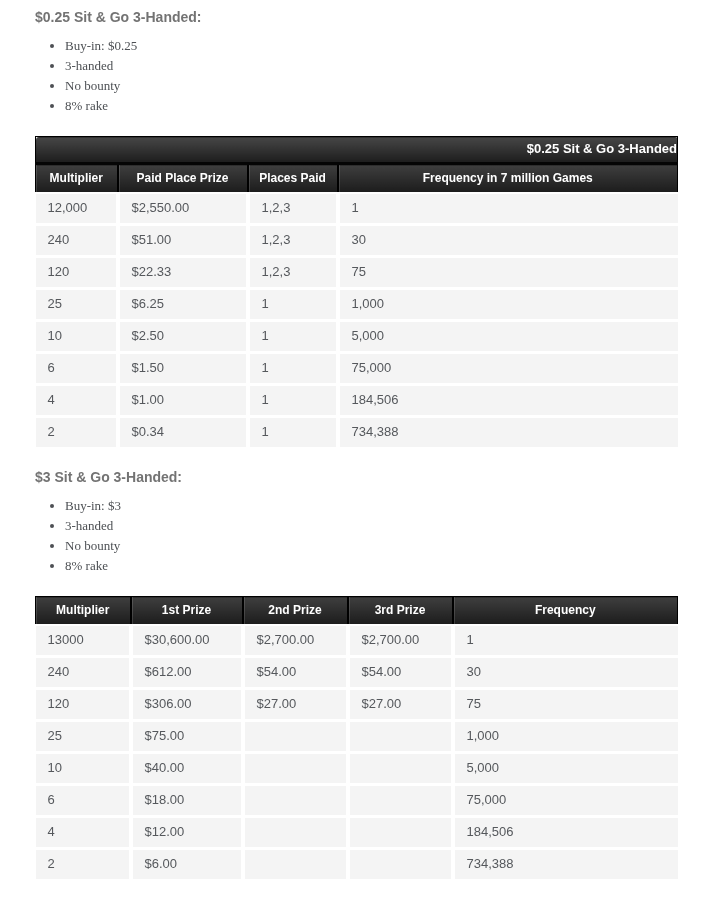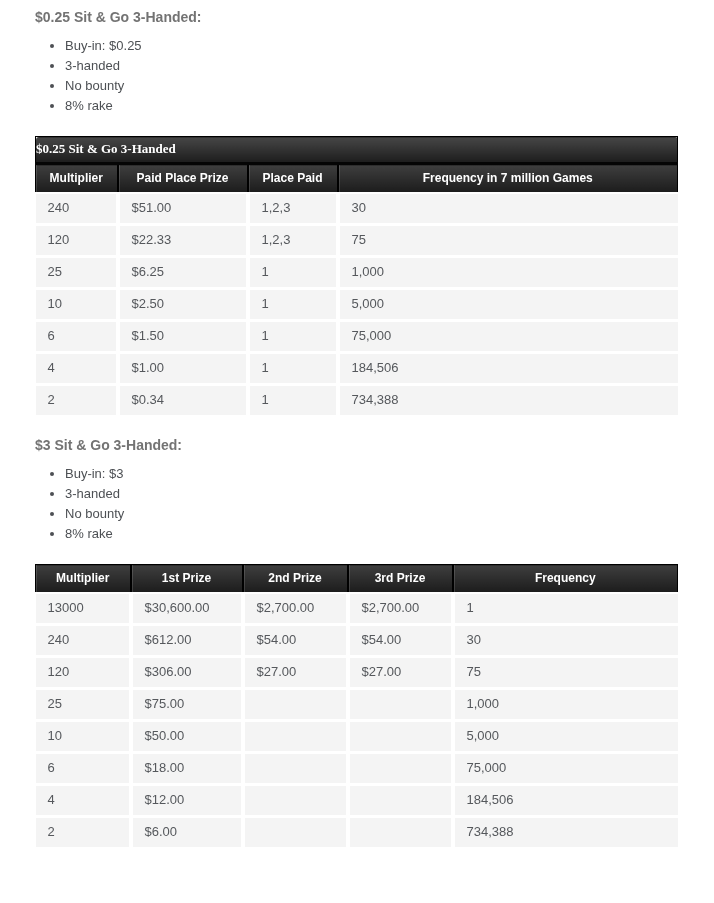--- a/index.html
+++ b/index.html
@@ -19,43 +19,43 @@
     font-weight: bold;
     color: #737373;
     margin: 0 0 11px 0;
     line-height: 16px;
   }
   .section + .section .section-heading { margin-top: 19px; }
   ul.details {
     margin: 0 0 20px 0;
     padding: 0 0 0 30px;
     list-style: disc;
+    font-family: Liberation Serif, serif;
   }
   ul.details li {
     font-size: 13px;
     line-height: 20px;
     color: #4d5054;
   }
   table.prize-table {
     width: 100%;
     border-collapse: collapse;
     table-layout: fixed;
   }
   th.tbl-title {
     background: linear-gradient(#464646, #1d1d1d);
     color: #ffffff;
     font-size: 13px;
     font-weight: bold;
-    text-align: left;
+    text-align: right;
     padding: 5px 0 6px 0;
     border: 1px solid #000000;
     border-bottom: 3px solid #050505;
     border-radius: 3px 3px 0 0;
     line-height: 14px;
-    font-family: Liberation Serif, serif;
   }
   th.tbl-col {
     background: linear-gradient(#3e3e3e, #1c1c1c);
     color: #ffffff;
     font-size: 12px;
     font-weight: bold;
     text-align: center;
     padding: 6px 4px 7px 4px;
     border: 1px solid #000000;
     border-left: 2px solid #000000;
@@ -99,25 +99,31 @@
           <col style="width: 90px;">
           <col>
         </colgroup>
         <thead>
           <tr>
             <th class="tbl-title" colspan="4">$0.25 Sit &amp; Go 3-Handed</th>
           </tr>
           <tr>
             <th class="tbl-col">Multiplier</th>
             <th class="tbl-col">Paid Place Prize</th>
-            <th class="tbl-col">Place Paid</th>
+            <th class="tbl-col">Places Paid</th>
             <th class="tbl-col">Frequency in 7 million Games</th>
           </tr>
         </thead>
         <tbody>
+          <tr>
+            <td>12,000</td>
+            <td>$2,550.00</td>
+            <td>1,2,3</td>
+            <td>1</td>
+          </tr>
           <tr>
             <td>240</td>
             <td>$51.00</td>
             <td>1,2,3</td>
             <td>30</td>
           </tr>
           <tr>
             <td>120</td>
             <td>$22.33</td>
             <td>1,2,3</td>
@@ -206,21 +212,21 @@
           </tr>
           <tr>
             <td>25</td>
             <td>$75.00</td>
             <td></td>
             <td></td>
             <td>1,000</td>
           </tr>
           <tr>
             <td>10</td>
-            <td>$50.00</td>
+            <td>$40.00</td>
             <td></td>
             <td></td>
             <td>5,000</td>
           </tr>
           <tr>
             <td>6</td>
             <td>$18.00</td>
             <td></td>
             <td></td>
             <td>75,000</td>

